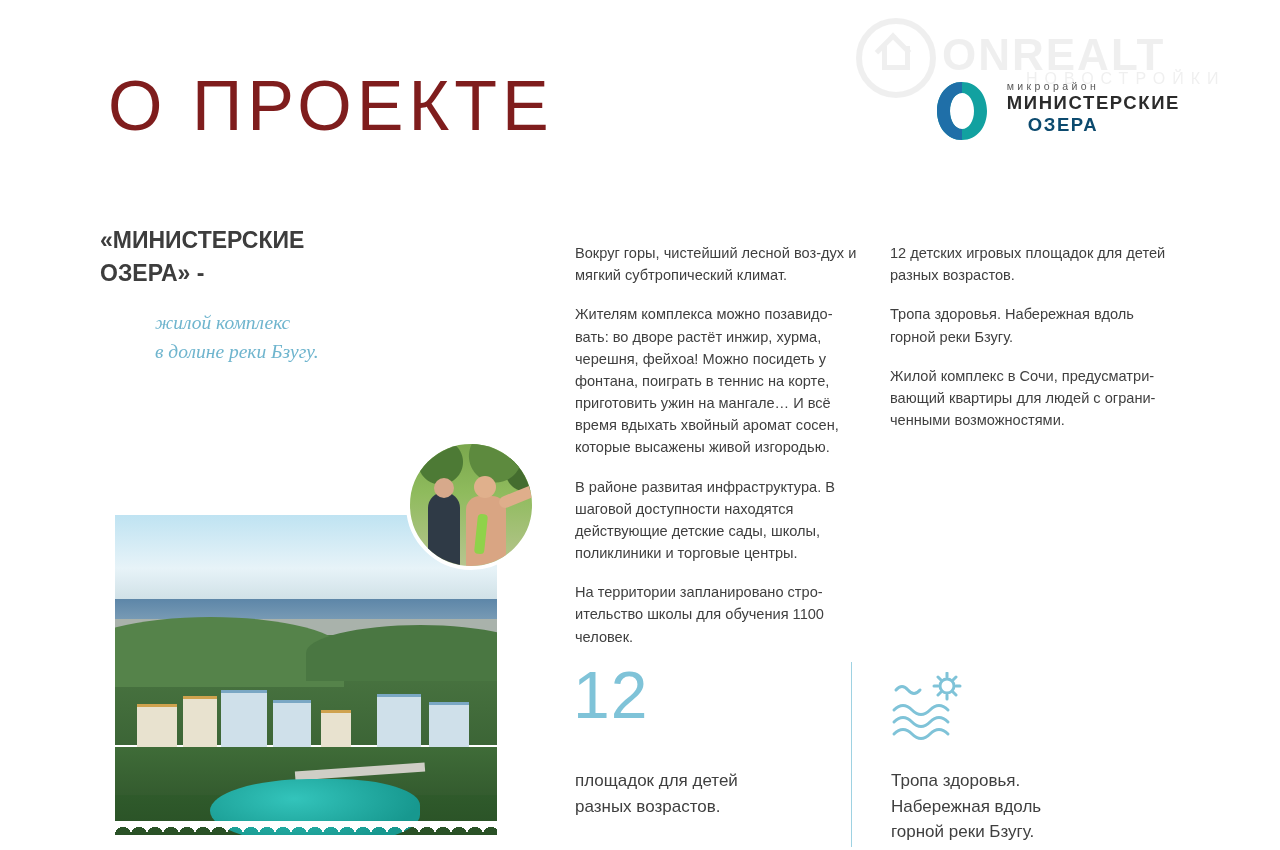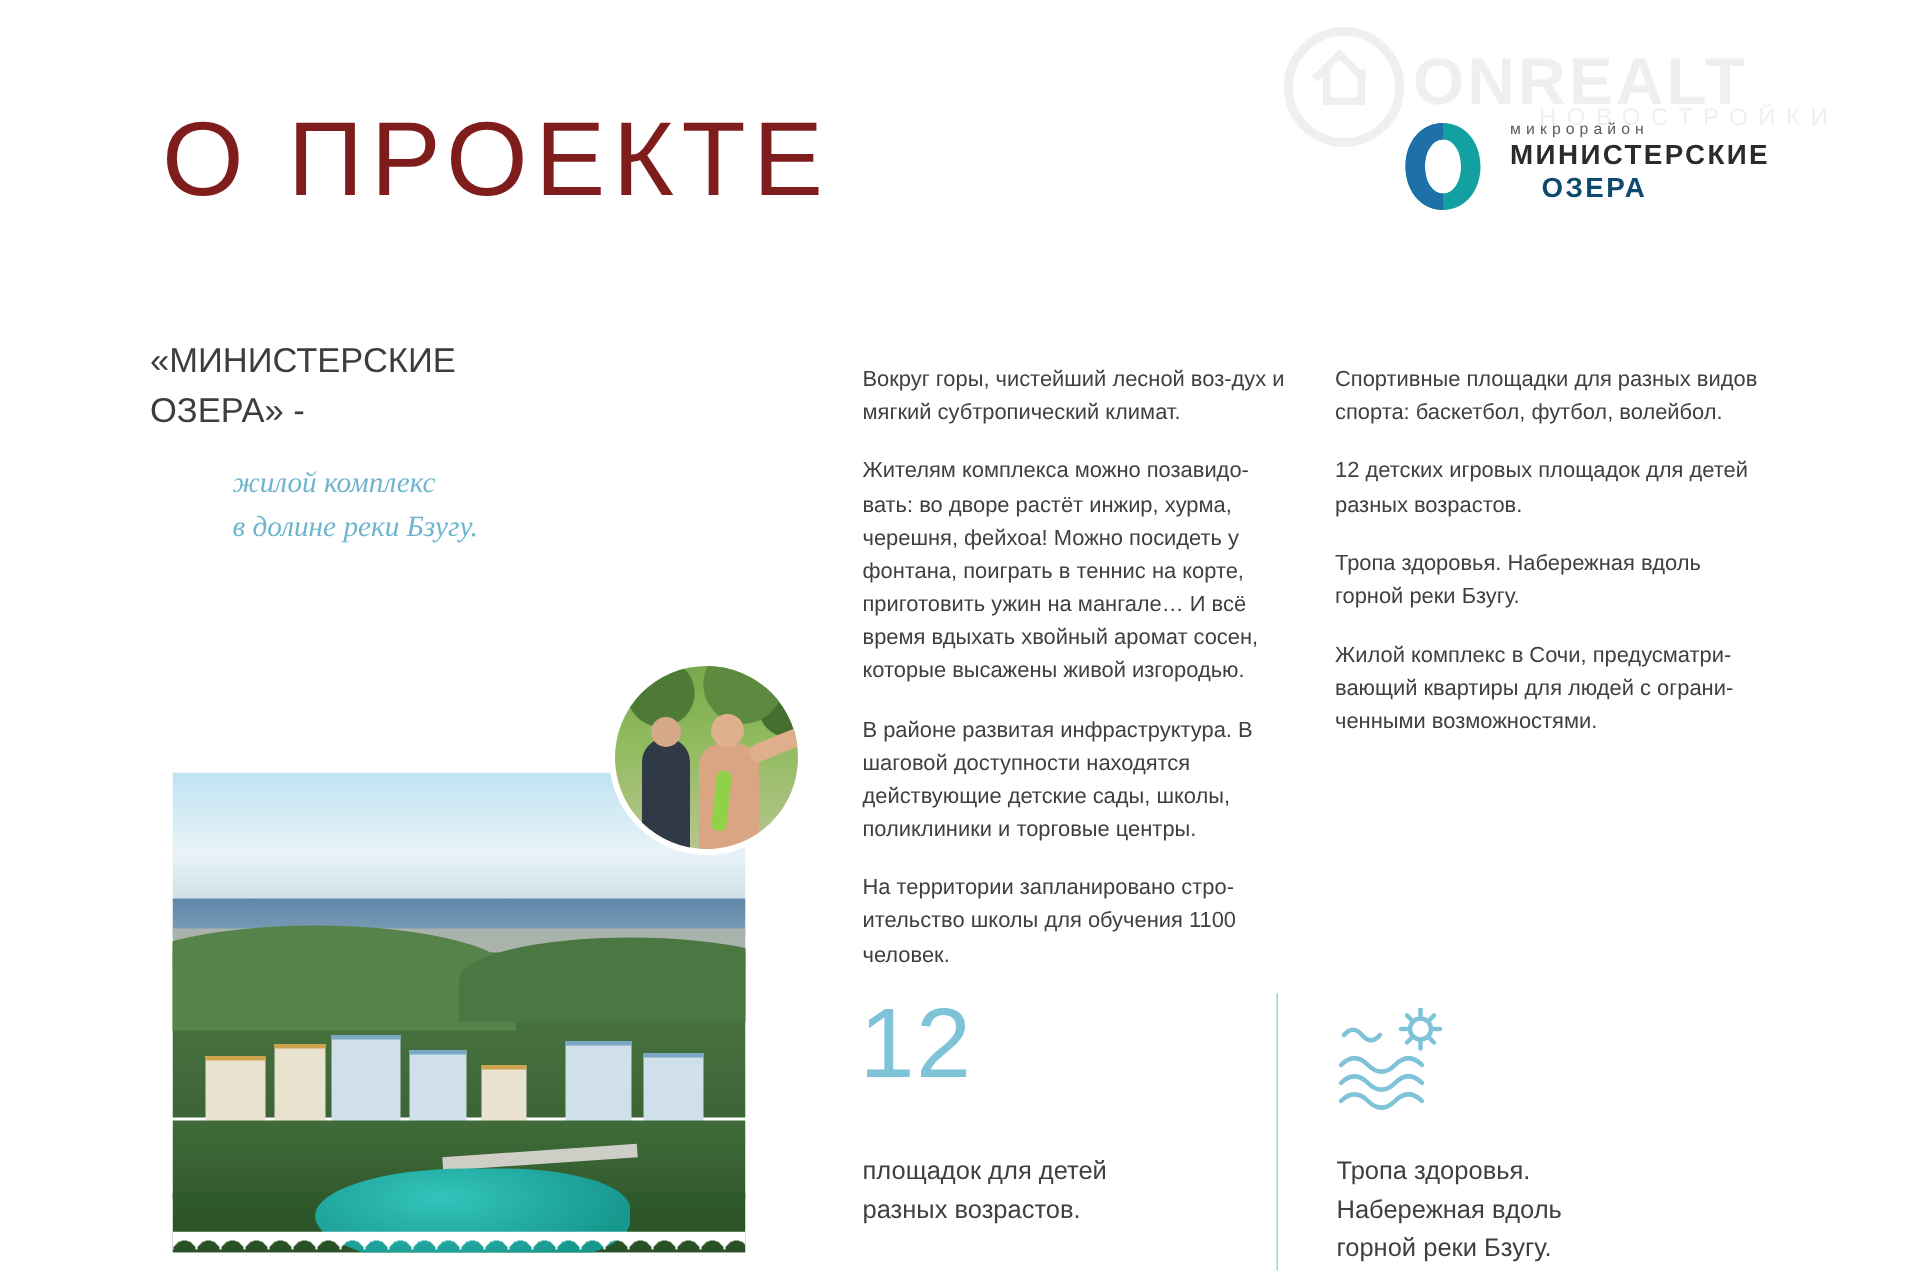--- a/index.html
+++ b/index.html
@@ -129,21 +129,21 @@
 
   
   .lead-title {
     position: absolute;
     left: 100px;
     top: 224px;
     width: 330px;
     font-size: 23px;
     line-height: 1.42;
     color: #3d3d3d;
-    font-weight: 400;
+    font-weight: 700;
   }
   .lead-sub {
     position: absolute;
     left: 115px;
     top: 308px;
     width: 330px;
     font-size: 19.5px;
     line-height: 1.5;
     font-family: "Liberation Serif", serif;
     font-style: italic;
@@ -352,21 +352,20 @@
 </div>
 
 <div class="col col-mid">
   <p>Вокруг горы, чистейший лесной воз-дух и мягкий субтропический климат.</p>
   <p>Жителям комплекса можно позавидо-вать: во дворе растёт инжир, хурма, черешня, фейхоа! Можно посидеть у фонтана, поиграть в теннис на корте, приготовить ужин на мангале… И всё время вдыхать хвойный аромат сосен, которые высажены живой изгородью.</p>
   <p>В районе развитая инфраструктура. В шаговой доступности находятся действующие детские сады, школы, поликлиники и торговые центры.</p>
   <p>На территории запланировано стро-ительство школы для обучения 1100 человек.</p>
 </div>
 
 <div class="col col-right">
-  <p>Спортивные площадки для разных видов спорта: баскетбол, футбол, волейбол.</p>
   <p>12 детских игровых площадок для детей разных возрастов.</p>
   <p>Тропа здоровья. Набережная вдоль горной реки Бзугу.</p>
   <p>Жилой комплекс в Сочи, предусматри-вающий квартиры для людей с ограни-ченными возможностями.</p>
 </div>
 
 <div class="photo-main">
   <div class="sky"></div>
   <div class="sea"></div>
   <div class="city"></div>
   <div class="hills"></div>

